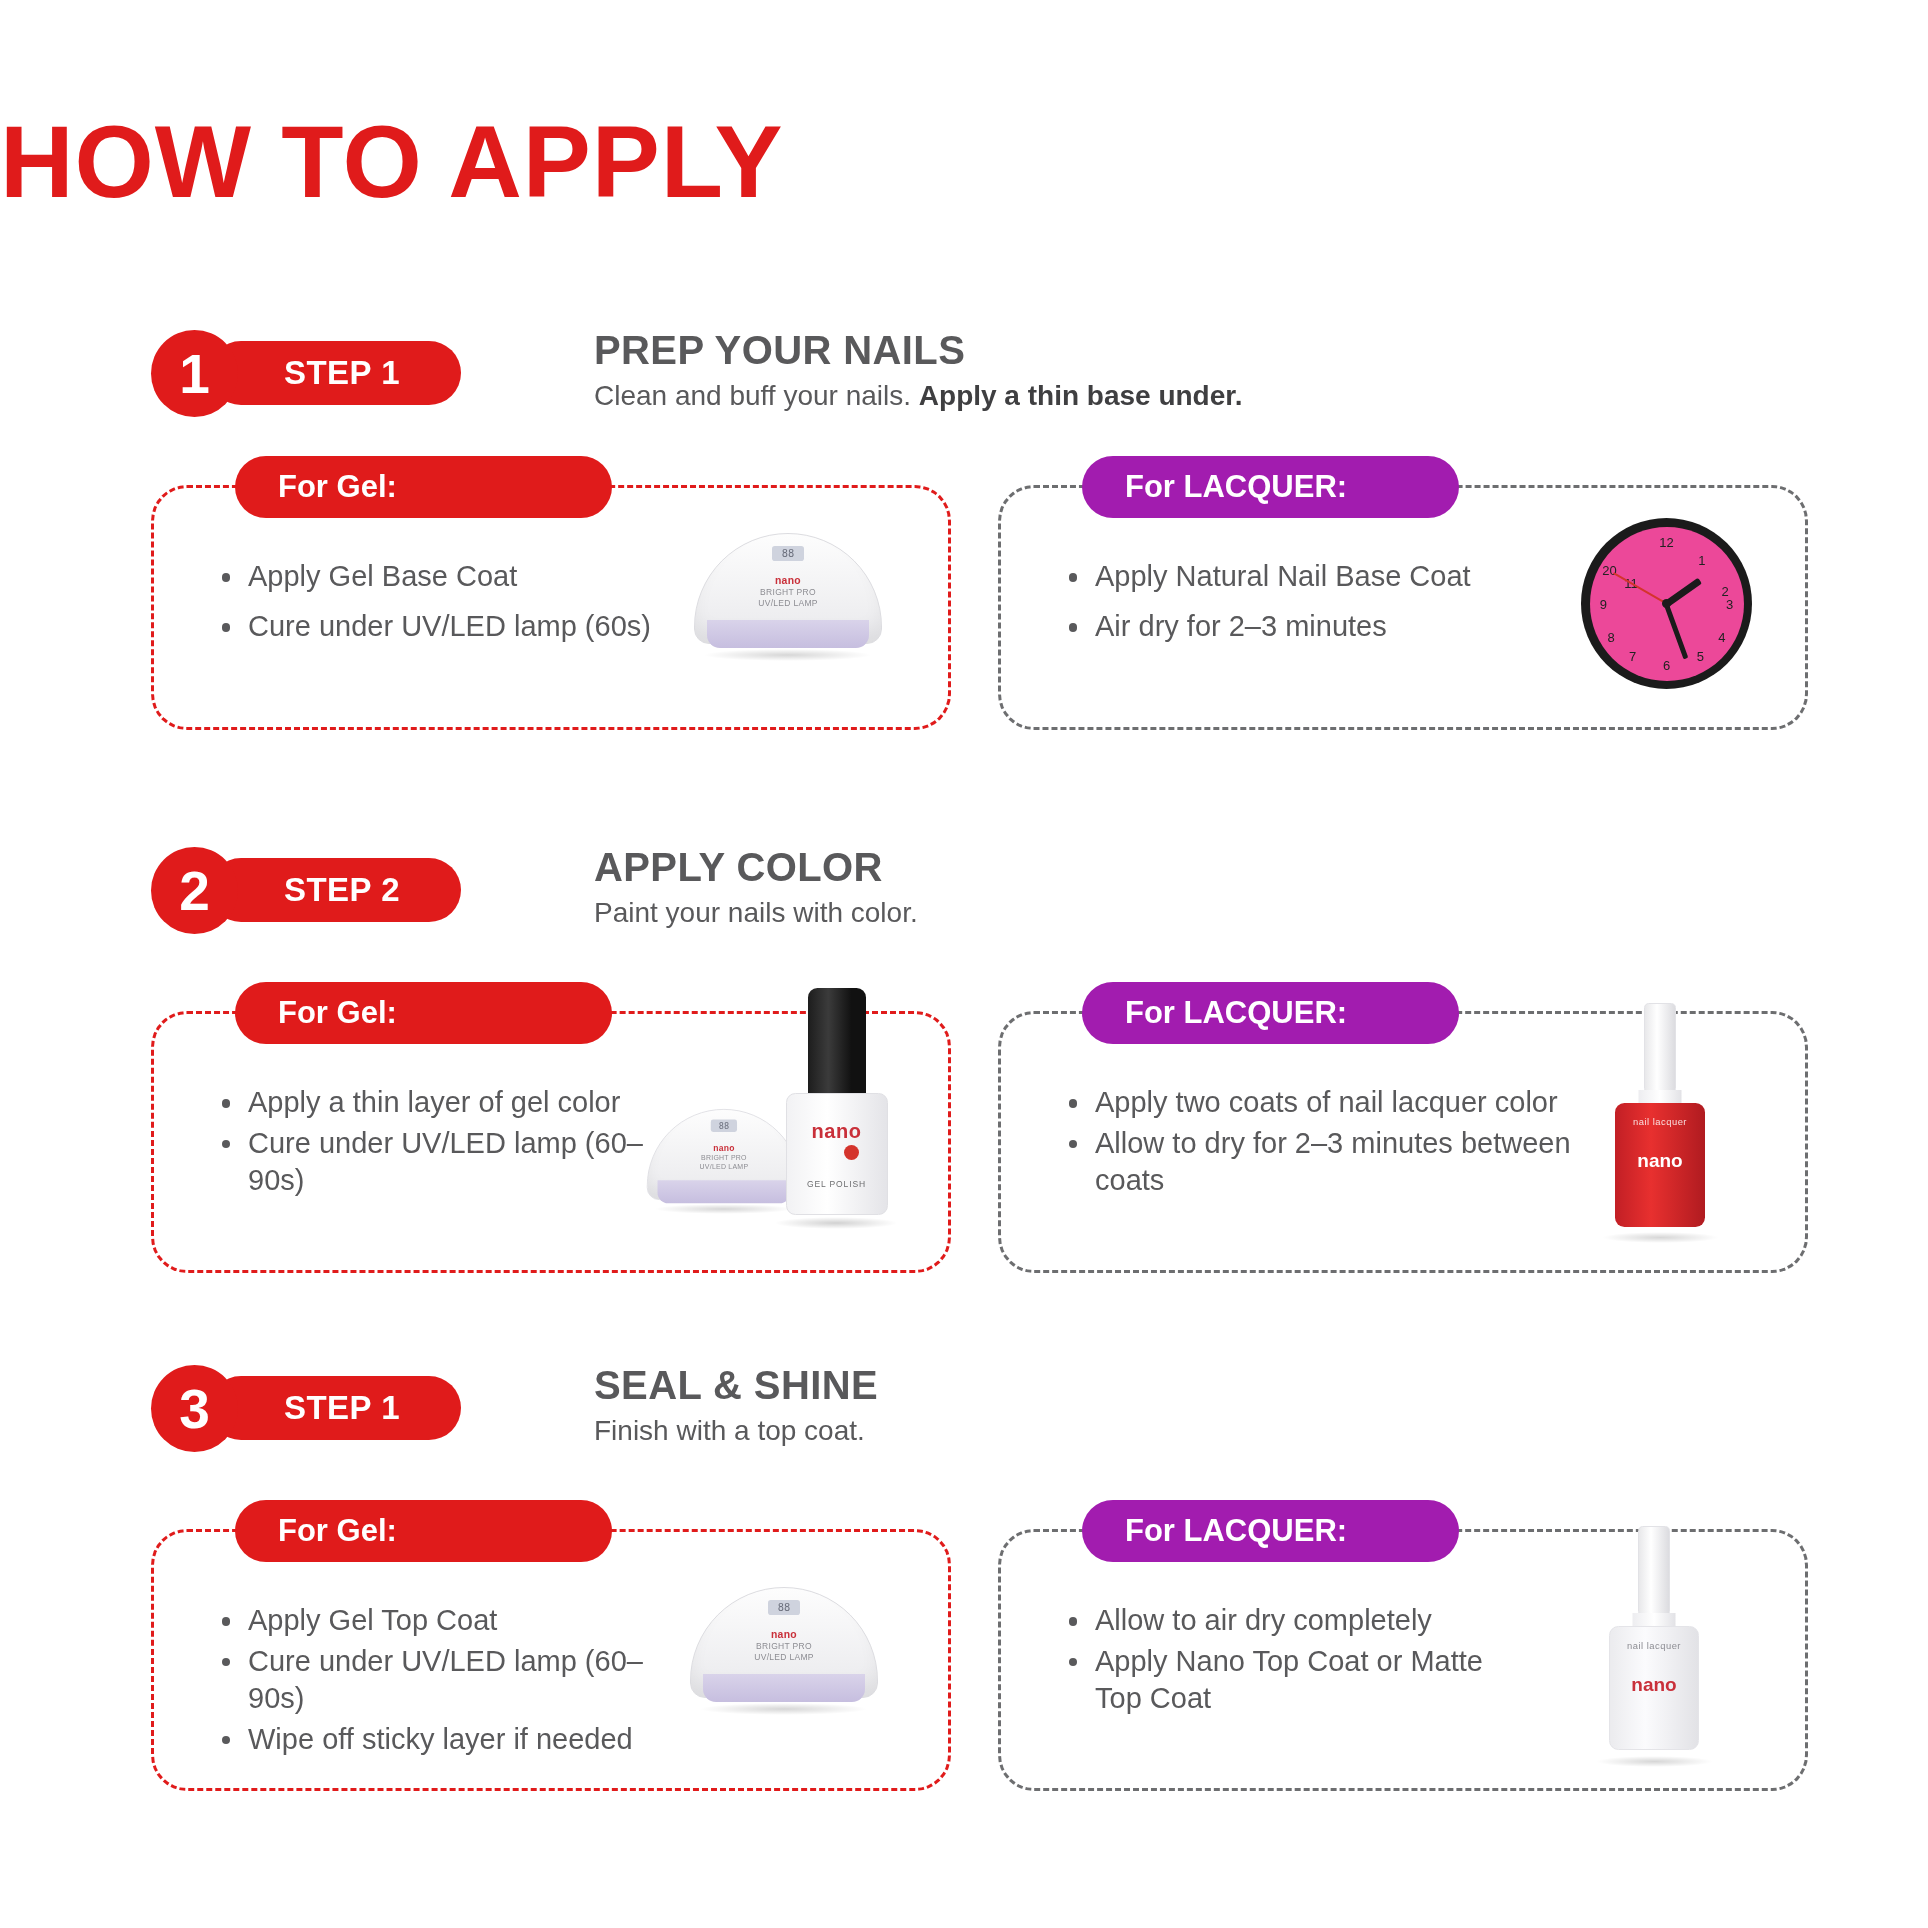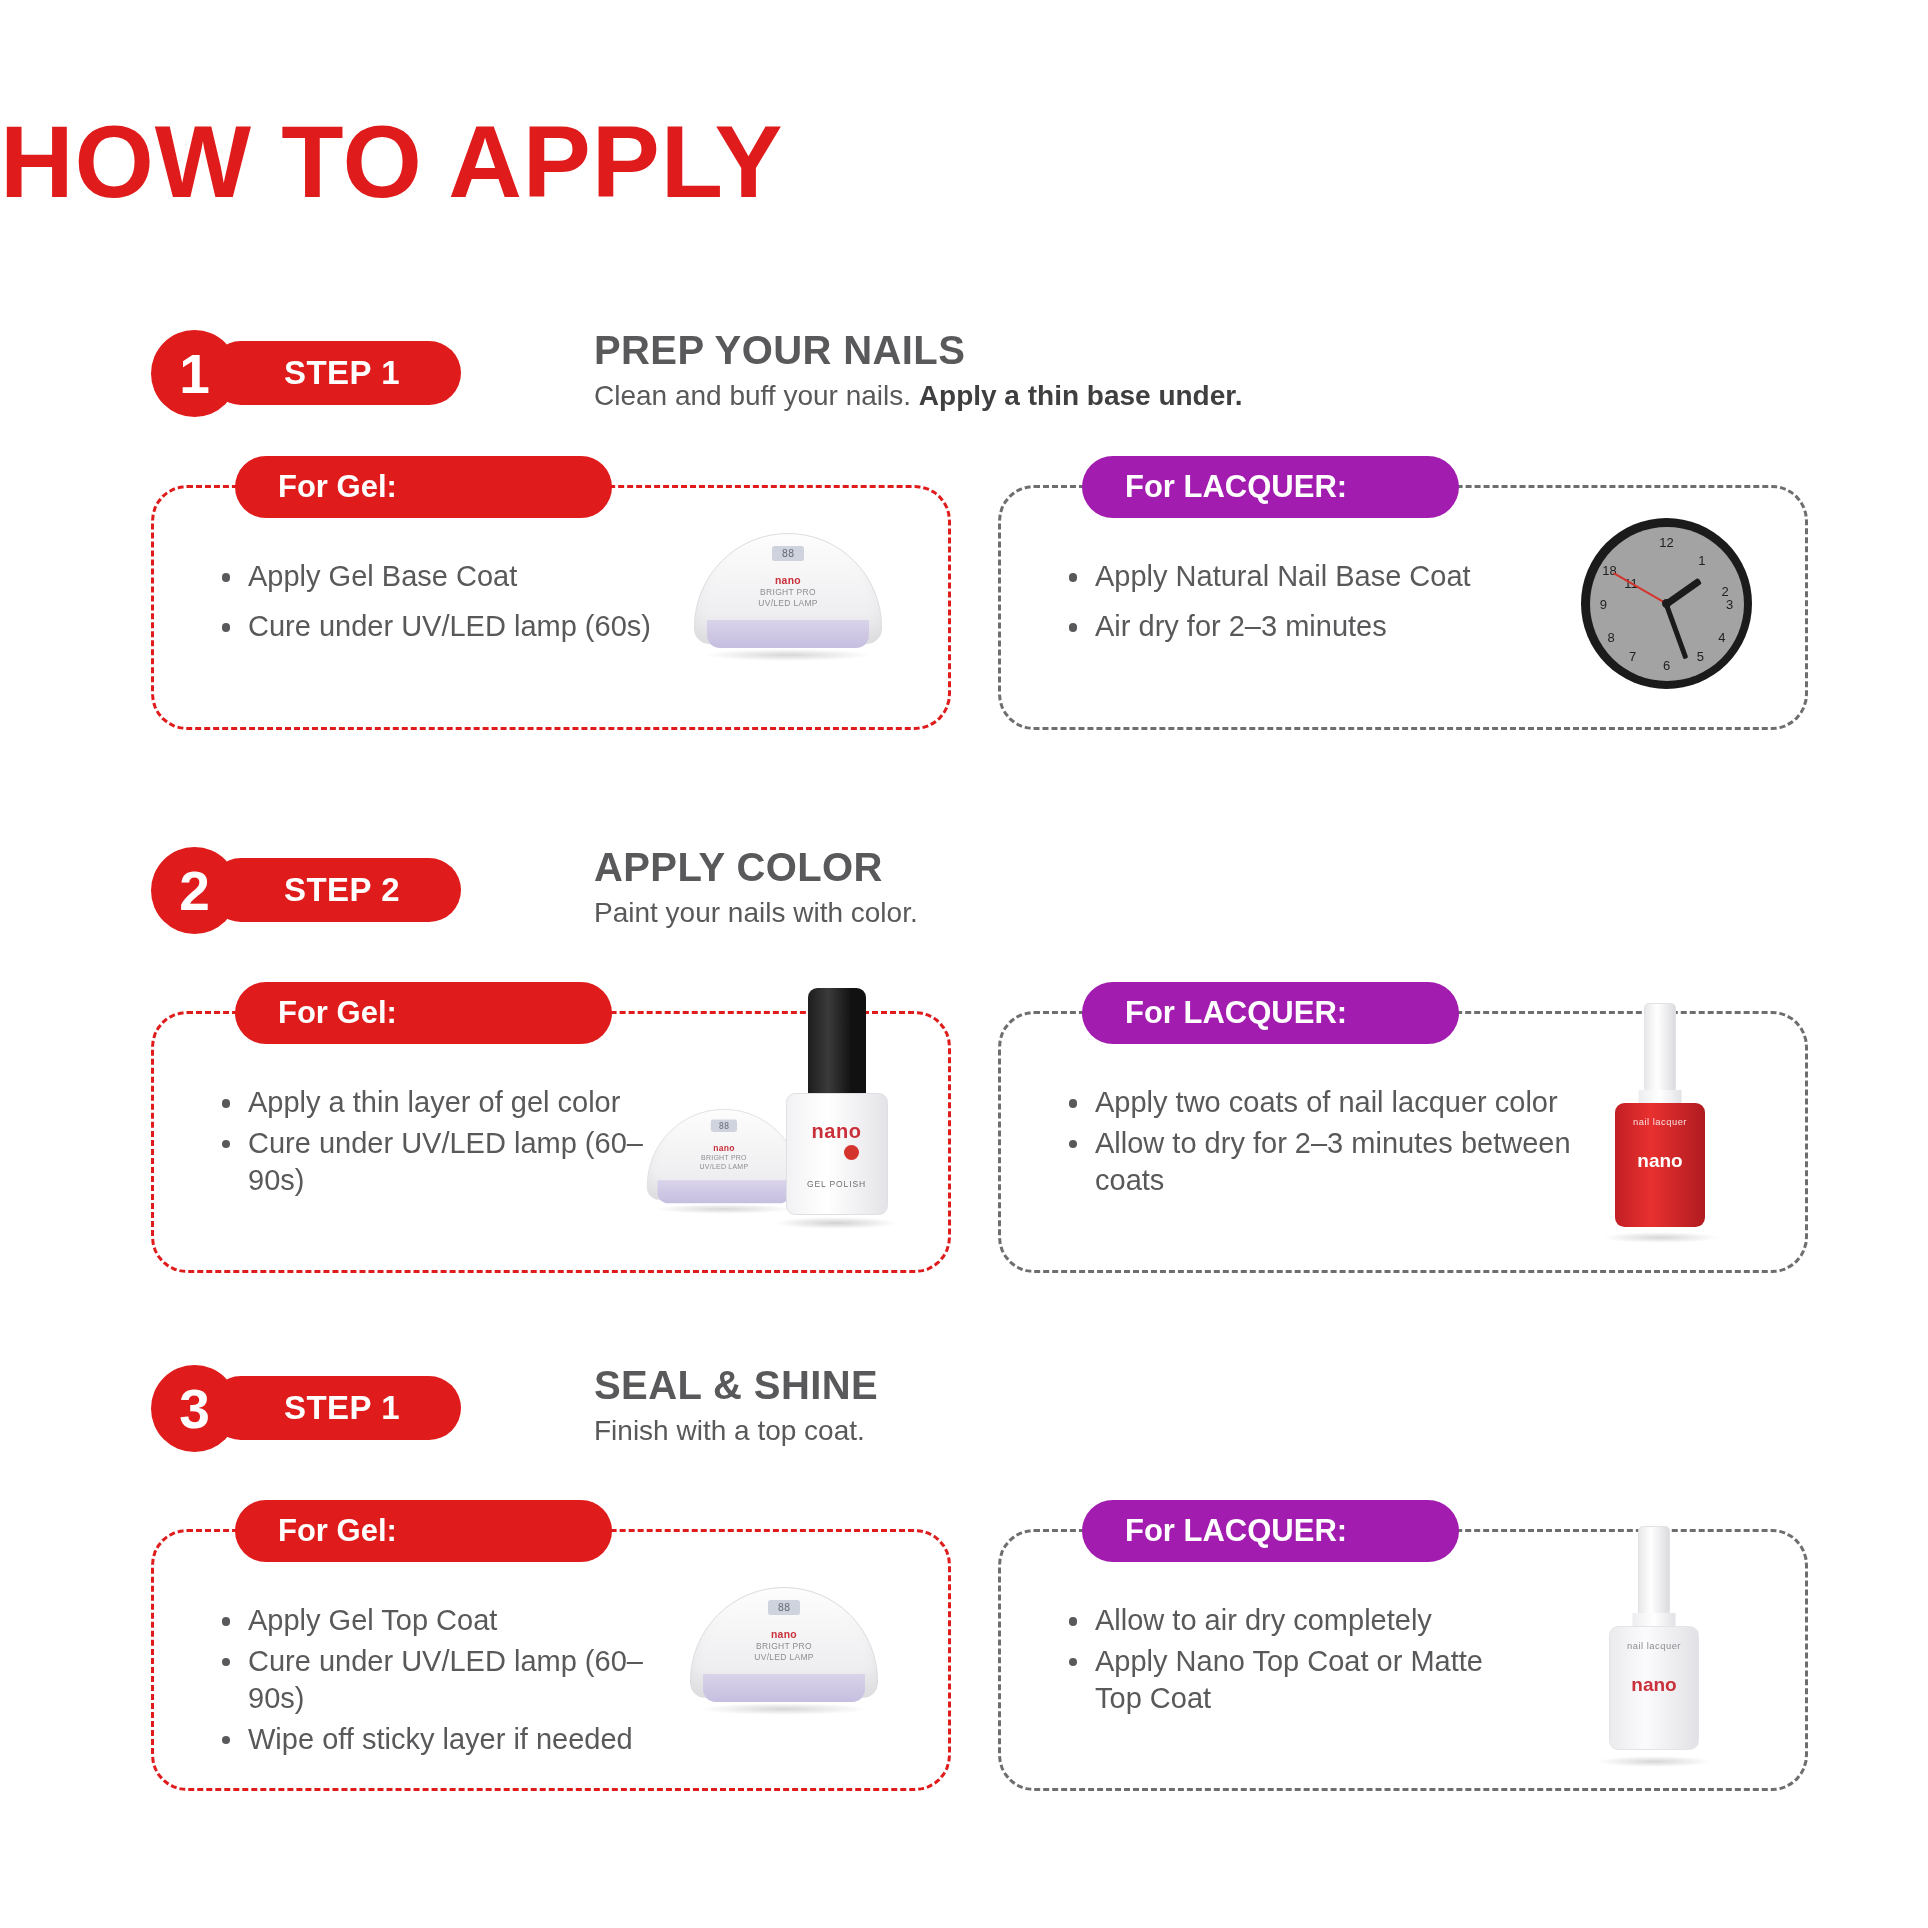--- a/index.html
+++ b/index.html
@@ -196,21 +196,21 @@
   
   .clock { width: 171px; height: 171px; }
   .clock .rim {
     position: absolute; inset: 0;
     border-radius: 50%;
     background: #1b1b1b;
   }
   .clock .face {
     position: absolute; inset: 8.5px;
     border-radius: 50%;
-    background: #a3a3a3;
+    background: #ec4899;
   }
   .clock .num {
     position: absolute;
     font-size: 13px;
     color: #222;
     font-family: "Liberation Sans", sans-serif;
     transform: translate(-50%, -50%);
   }
   .clock .hand {
     position: absolute;
@@ -369,21 +369,21 @@
               <div class="num" style="left:50%; top:15px;">12</div>
               <div class="num" style="left:73%; top:22%;">1</div>
               <div class="num" style="left:88%; top:42%;">2</div>
               <div class="num" style="left:91%; top:50%;">3</div>
               <div class="num" style="left:86%; top:72%;">4</div>
               <div class="num" style="left:72%; top:84%;">5</div>
               <div class="num" style="left:50%; top:90%;">6</div>
               <div class="num" style="left:28%; top:84%;">7</div>
               <div class="num" style="left:14%; top:72%;">8</div>
               <div class="num" style="left:9%; top:50%;">9</div>
-              <div class="num" style="left:13%; top:28%;">18</div>
+              <div class="num" style="left:13%; top:28%;">20</div>
               <div class="num" style="left:27%; top:16%;margin-top:32px;">11</div>
               <div class="hand hour"></div>
               <div class="hand minute"></div>
               <div class="hand second"></div>
               <div class="pin"></div>
             </div>
           </div>
         </div>
       </div>
     </div>

